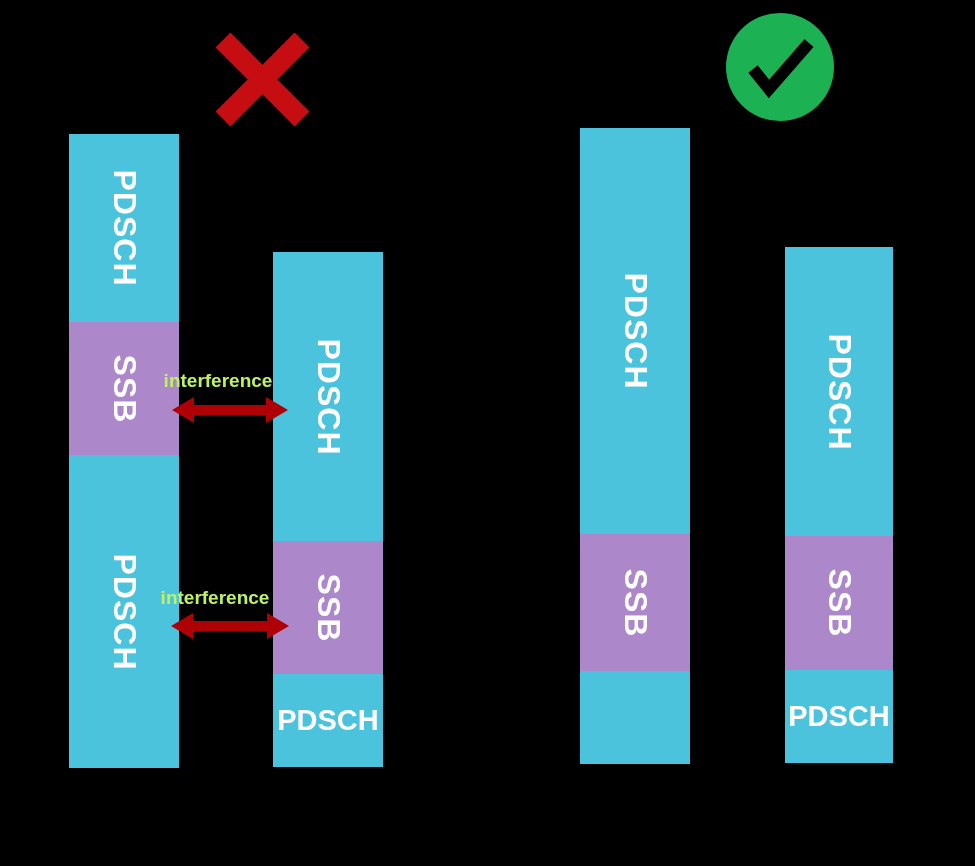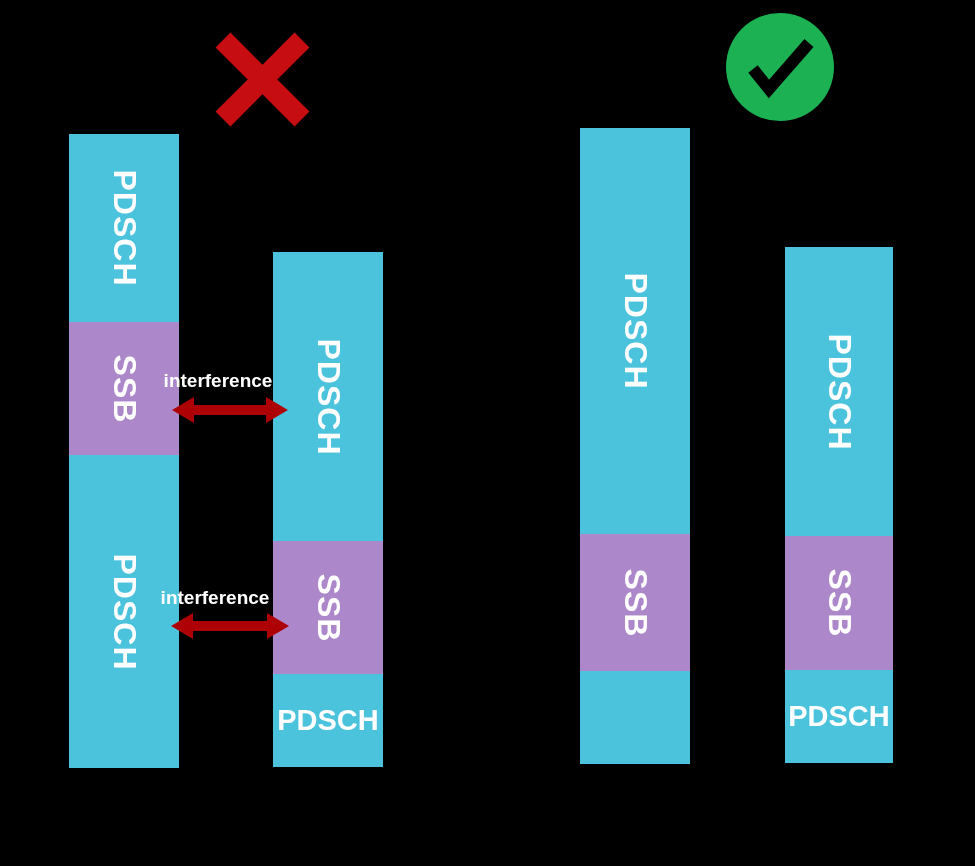--- a/index.html
+++ b/index.html
@@ -36,21 +36,21 @@
   #bar4{left:785px;top:247px;width:108px;height:516px;}
   #bar4 .s0{height:289px;} #bar4 .s1{height:134px;} #bar4 .s2{height:93px;}
 
   
   #cross{position:absolute;left:212px;top:29px;width:101px;height:101px;}
   #check{position:absolute;left:726px;top:13px;width:108px;height:108px;}
 
   
   .interf-label{
     position:absolute;width:110px;text-align:center;
-    color:#ffffff;font-weight:bold;font-size:19px;
+    color:#bef264;font-weight:bold;font-size:19px;
   }
   #interf-label-1{left:163px;top:370px;}
   #interf-label-2{left:160px;top:587px;}
   .interf-arrow{position:absolute;}
   #interf-arrow-1{left:172px;top:397px;}
   #interf-arrow-2{left:171px;top:613px;}
 </style>
 </head>
 <body>
 

